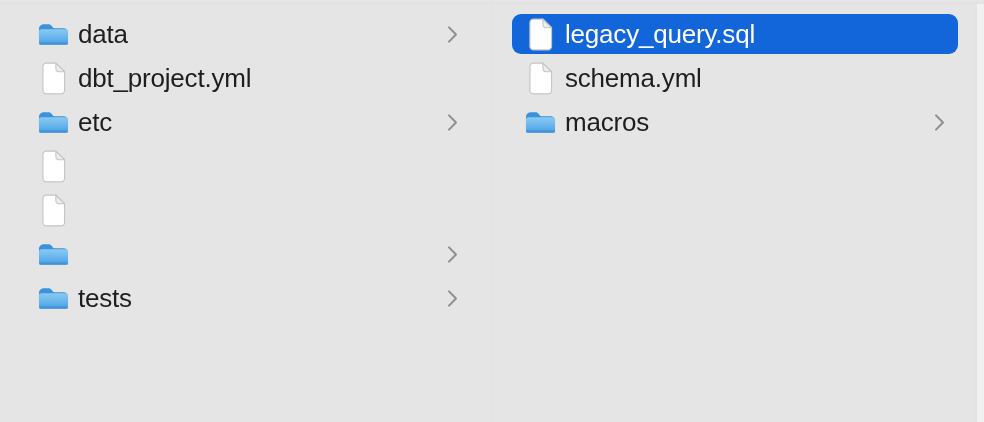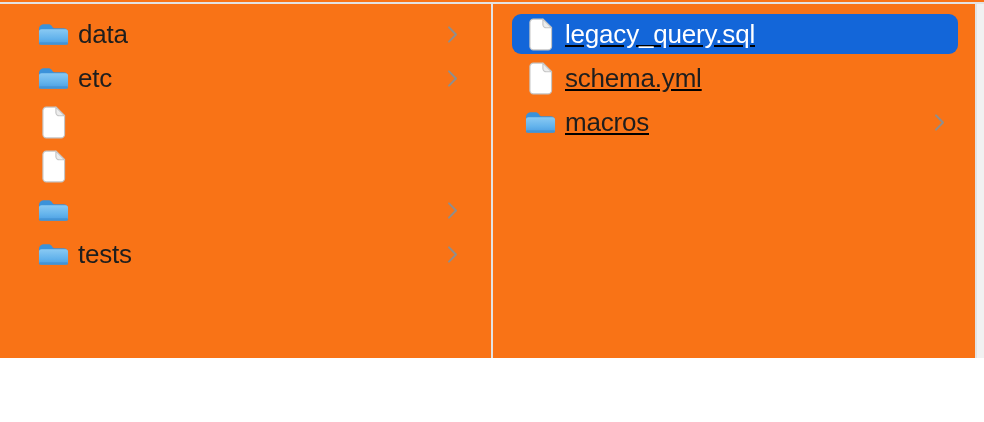--- a/index.html
+++ b/index.html
@@ -1,21 +1,21 @@
 <!DOCTYPE html>
 <html style="--sel-active: #1366d9; --sel-inactive: #d9d9d9; --text: #1e1e1e; --text-sel: #ffffff; --divider: #e3e3e3;"><head>
 <meta charset="utf-8">
 <style>
   html, body { margin: 0; padding: 0; background: #ffffff; }
 
   .finder {
     position: relative;
     width: 984px;
-    height: 358px;
-    background: #f97316;
+    height: 422px;
+    background: #e5e5e5;
     overflow: hidden;
     font-family: "Liberation Sans", "DejaVu Sans", sans-serif;
     letter-spacing: -0.2px;
   }
 
   .top-line {
     position: absolute;
     top: 2px; left: 0; right: 0;
     height: 2px;
     background: var(--divider, #e7e7e7);
@@ -23,21 +23,21 @@
 
   .column {
     position: absolute;
     top: 4px;
     bottom: 0;
     overflow: hidden;
     box-sizing: border-box;
     padding-top: 10px;
   }
   .col-left  { left: 0;    width: 491px; }
-  .col-right { left: 493px; width: 482px; text-decoration: underline; }
+  .col-right { left: 493px; width: 482px; }
 
   .v-divider {
     position: absolute;
     top: 4px; bottom: 0;
     width: 1.5px;
     background: var(--divider, #e3e3e3);
   }
   .div-1 { left: 491px; }
   .div-2 { left: 975px; }
 
@@ -113,20 +113,35 @@
     </span>
 
     <span class="label">data</span>
     <span class="chevron" style="visibility: visible;">
       <svg width="11" height="19" viewBox="0 0 12 20" aria-hidden="true">
         <path d="M2.2 2.2 L9.8 10 L2.2 17.8" fill="none" stroke="#8e8e8e" stroke-width="2.2" stroke-linecap="round" stroke-linejoin="round"></path>
       </svg>
     </span>
   </div>
       <div class="row">
+
+    <span class="icon icon-file" style="display: flex;">
+      <svg width="25" height="33" viewBox="0 0 26 34" aria-hidden="true">
+        <path d="M5.5 1 H15.5 L24.5 10 V29.5 C24.5 31.4 22.9 33 21 33 H5.5 C3.6 33 2 31.4 2 29.5 V4.5 C2 2.6 3.6 1 5.5 1 Z" fill="#ffffff" stroke="#c5c5c5" stroke-width="1.2"></path>
+        <path d="M15.5 1 V6.5 C15.5 8.4 17.1 10 19 10 H24.5 Z" fill="#ededed" stroke="#c5c5c5" stroke-width="1.2" stroke-linejoin="round"></path>
+      </svg>
+    </span>
+    <span class="label">dbt_project.yml</span>
+    <span class="chevron" style="visibility: hidden;">
+      <svg width="11" height="19" viewBox="0 0 12 20" aria-hidden="true">
+        <path d="M2.2 2.2 L9.8 10 L2.2 17.8" fill="none" stroke="#8e8e8e" stroke-width="2.2" stroke-linecap="round" stroke-linejoin="round"></path>
+      </svg>
+    </span>
+  </div>
+      <div class="row">
     <span class="icon icon-folder" style="display: flex;">
       <svg width="31" height="26" viewBox="0 0 32 26" aria-hidden="true">
         <defs>
           <linearGradient id="fg" x1="0" y1="0" x2="0" y2="1">
             <stop offset="0" stop-color="#8acaf3"></stop>
             <stop offset="0.6" stop-color="#63b3ec"></stop>
             <stop offset="1" stop-color="#4a9de2"></stop>
           </linearGradient>
         </defs>
         <path d="M1 8 C1 5.2 3.2 3 6 3 H10.8 C12.1 3 13.3 3.6 14.1 4.6 L15.3 6.2 C15.7 6.7 16.3 7 16.9 7 H26.5 C29 7 31 9 31 11.5 V14 H1 Z" fill="#3b92da"></path>

